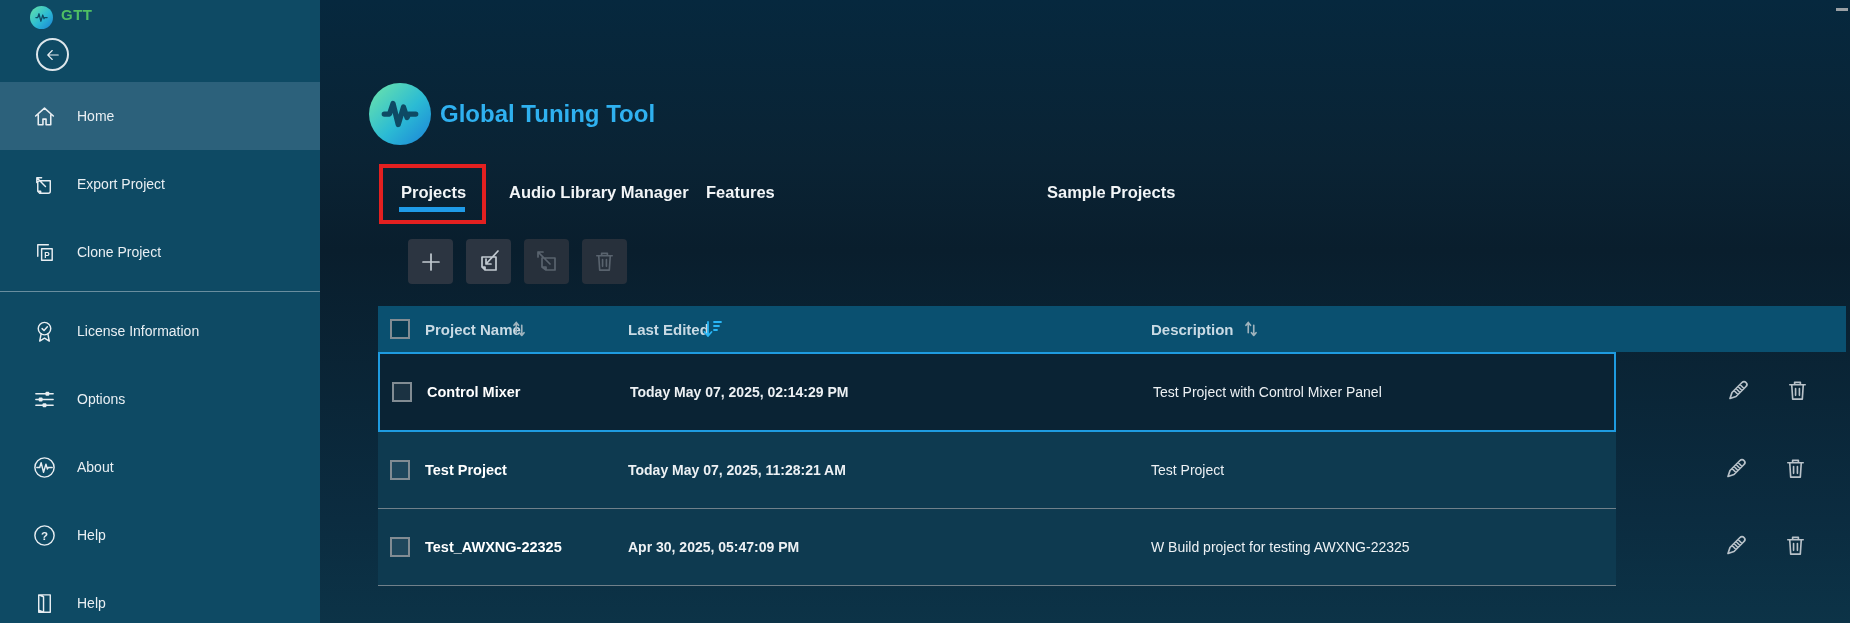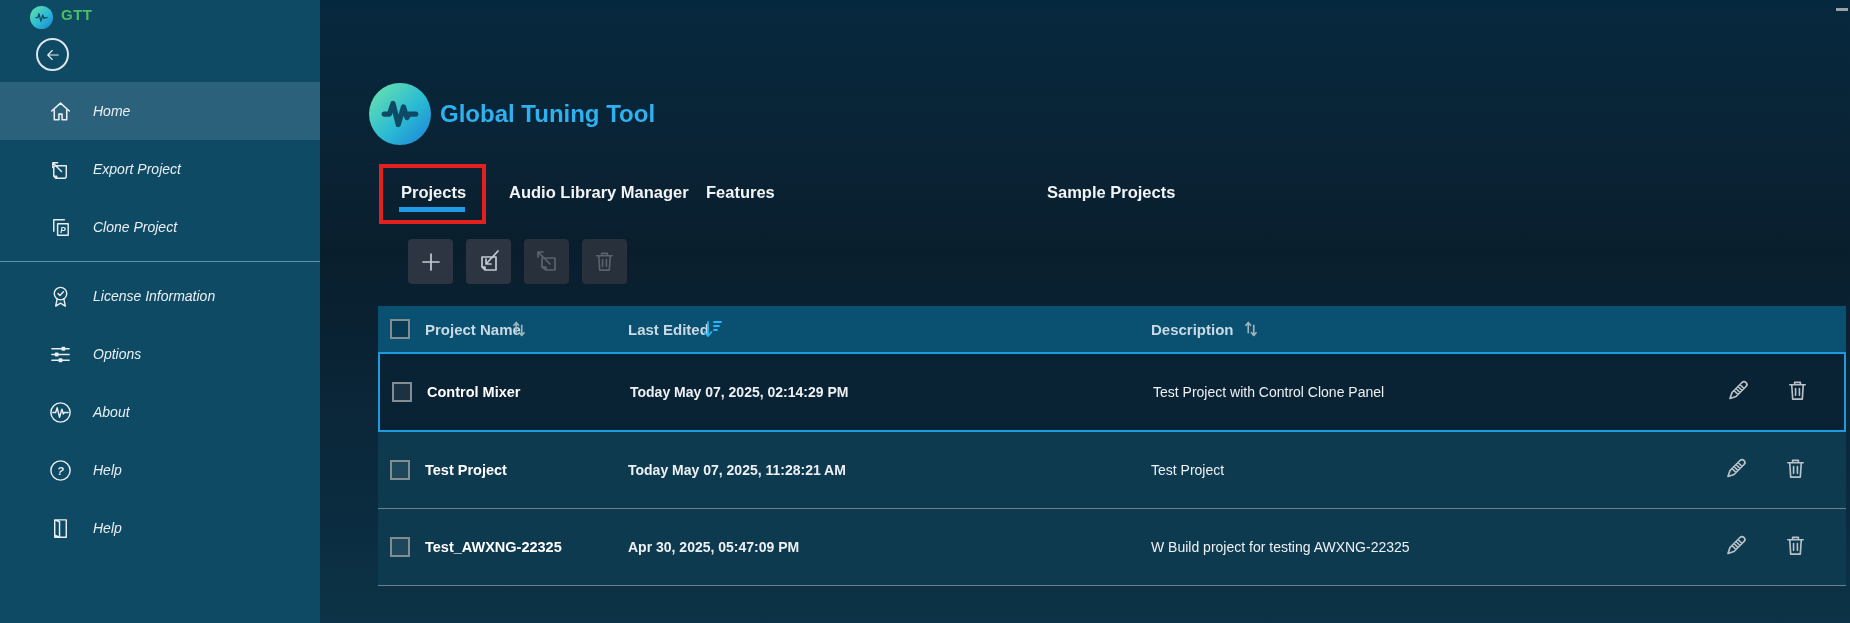--- a/index.html
+++ b/index.html
@@ -9,21 +9,21 @@
     font-family:"Liberation Sans",sans-serif;
     background:linear-gradient(180deg,#06283E 0px,#0A2334 160px,#091E2D 250px,#0B2C40 520px,#0C3347 623px);
   }
   
   .sidebar{position:absolute;left:0;top:0;width:320px;height:623px;background:#0E4A64;color:#E9EFF3;}
   .brand{position:absolute;left:30px;top:6px;display:flex;gap:8px;}
   .brand-badge{width:23px;height:23px;border-radius:50%;background:linear-gradient(135deg,#67E3A6 0%,#2BBBD4 55%,#1B7FD4 100%);display:flex;align-items:center;justify-content:center;}
   .brand-text{font-size:15px;font-weight:bold;color:#4FBF63;letter-spacing:.5px;}
   .back-btn{position:absolute;left:36px;top:38px;width:33px;height:33px;border:2px solid #DDE6EB;border-radius:50%;display:flex;align-items:center;justify-content:center;cursor:pointer;}
   .nav{position:absolute;left:0;top:82px;right:0;}
-  .nav-item{height:58px;display:flex;align-items:center;padding-left:48px;gap:20px;font-size:14px;cursor:pointer;font-style:italic;}
+  .nav-item{height:68px;display:flex;align-items:center;padding-left:32px;gap:20px;font-size:14px;cursor:pointer;}
   .nav-item.active{background:#2C617B;}
   .nav-item svg{flex:0 0 auto;}
   .nav-divider{height:1px;background:rgba(255,255,255,.38);margin:5px 0;}
   .side-icon{stroke:#E8EEF2;fill:none;stroke-width:1.5;stroke-linecap:round;stroke-linejoin:round;}
   
   .minimize{position:absolute;left:1836px;top:8px;width:12px;height:3px;background:#9AA0A5;cursor:pointer;}
   .logo-badge{position:absolute;left:369px;top:83px;width:62px;height:62px;border-radius:50%;background:linear-gradient(135deg,#6FE6A8 0%,#2BBBD4 55%,#1B82D8 100%);display:flex;align-items:center;justify-content:center;}
   .app-title{position:absolute;left:440px;top:100px;font-size:24px;font-weight:bold;color:#2FB1F0;}
   .tab{position:absolute;top:183px;font-size:16.5px;font-weight:bold;color:#F2F5F7;cursor:pointer;}
   .tab-underline{position:absolute;left:399px;top:207px;width:66px;height:5px;background:#1F9BE8;}
@@ -35,21 +35,21 @@
   .thead{position:absolute;left:378px;top:306px;width:1468px;height:46px;background:#0A5070;color:#C9DAE4;}
   .thead .cell{font-weight:bold;font-size:15px;}
   .cell{position:absolute;top:50%;transform:translateY(-50%);white-space:nowrap;}
   .cb{position:absolute;left:12px;top:50%;transform:translateY(-50%);width:20px;height:20px;border:2px solid #828C93;background:rgba(255,255,255,.07);cursor:pointer;}
   .col-name{left:47px;}
   .col-sort1{left:130px;top:50%;transform:translateY(-50%);position:absolute;}
   .col-date{left:250px;font-weight:bold;}
   .col-sort2{left:322px;top:50%;transform:translateY(-50%);position:absolute;}
   .col-desc{left:773px;}
   .col-sort3{left:862px;top:50%;transform:translateY(-50%);position:absolute;}
-  .row{position:absolute;left:378px;width:1468px;color:#EDF1F4;font-size:14px;}
+  .row{position:absolute;left:378px;width:1238px;color:#EDF1F4;font-size:14px;}
   .row .col-name{font-weight:bold;font-size:14.5px;color:#FFFFFF;}
   .row-1{top:352px;height:80px;background:#0A2334;border:2px solid #1E9BE0;}
   .row-2{top:432px;height:77px;background:#0E3A50;border-bottom:1px solid #70808A;}
   .row-3{top:509px;height:77px;background:#0E3A50;border-bottom:1px solid #70808A;}
   .action{position:absolute;top:50%;transform:translateY(-50%);color:#B9C2C9;cursor:pointer;}
   .action.edit{left:1345px;}
   .action.del{left:1405px;}
   .sort-icon{stroke:#9FB3BD;fill:none;stroke-width:1.8;stroke-linecap:round;stroke-linejoin:round;}
   .sort-icon.active{stroke:#29B6F6;}
   .wave{stroke:#0E4A64;fill:none;stroke-width:3;stroke-linecap:round;stroke-linejoin:round;}
@@ -187,21 +187,21 @@
     <span class="cell col-desc">Description</span>
     <svg class="col-sort3" width="22" height="22" viewBox="0 0 24 24">
         <path class="sort-icon" d="M9 16V5M9 5 6.5 8M9 5l2.5 3M15 8v11M15 19l-2.5-3M15 19l2.5-3"></path>
       </svg>
   </div>
 
   <div class="row row-1">
     <span class="cb"></span>
     <span class="cell col-name">Control Mixer</span>
     <span class="cell col-date">Today May 07, 2025, 02:14:29 PM</span>
-    <span class="cell col-desc">Test Project with Control Clone Panel</span>
+    <span class="cell col-desc">Test Project with Control Mixer Panel</span>
     <span class="action edit"><svg width="26" height="26" viewBox="0 0 26 26">
           <path class="tool-icon" d="M5 21l2-6L17 5a2.8 2.8 0 0 1 4 4L11 19l-6 2zM15 7l4 4M13 9l4 4M11 11l4 4M9 13l4 4"></path>
         </svg></span>
     <span class="action del"><svg width="25" height="25" viewBox="0 0 26 26">
           <path class="tool-icon" d="M5 7h16M10 7V4.5h6V7M7 7l1 15h10l1-15M11 11v7M15 11v7"></path>
         </svg></span>
   </div>
 
   <div class="row row-2">
     <span class="cb"></span>

